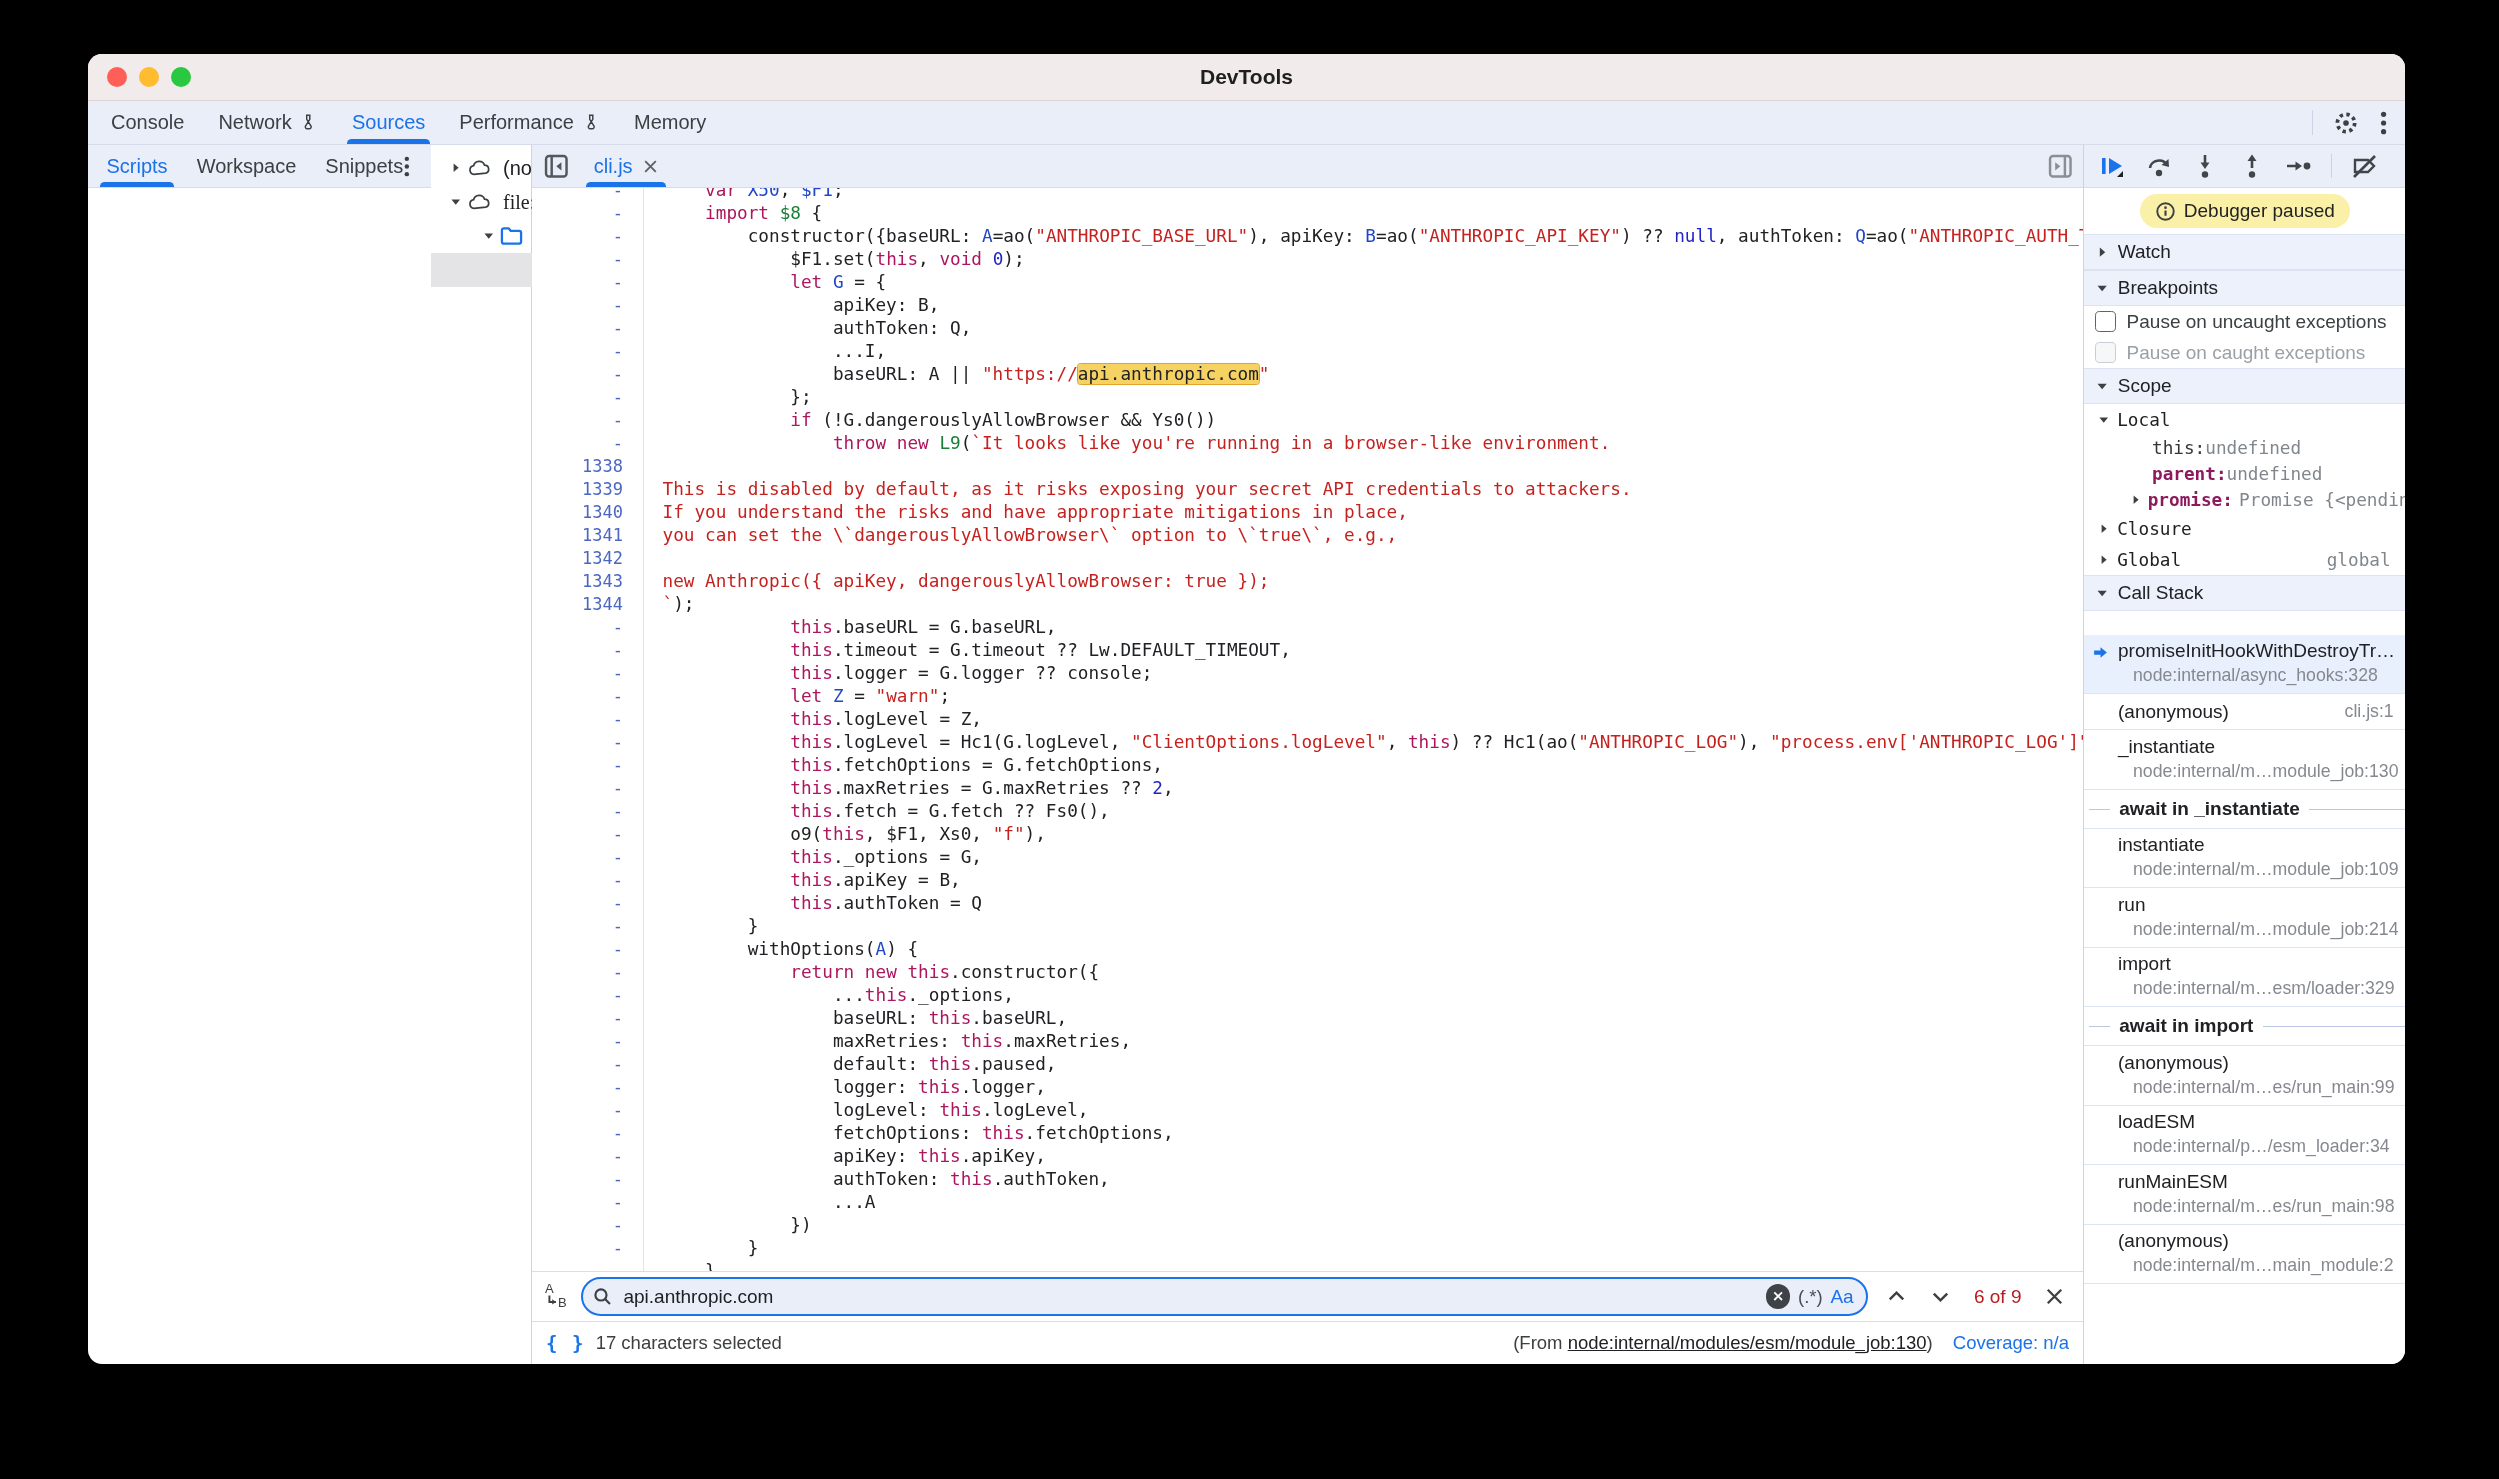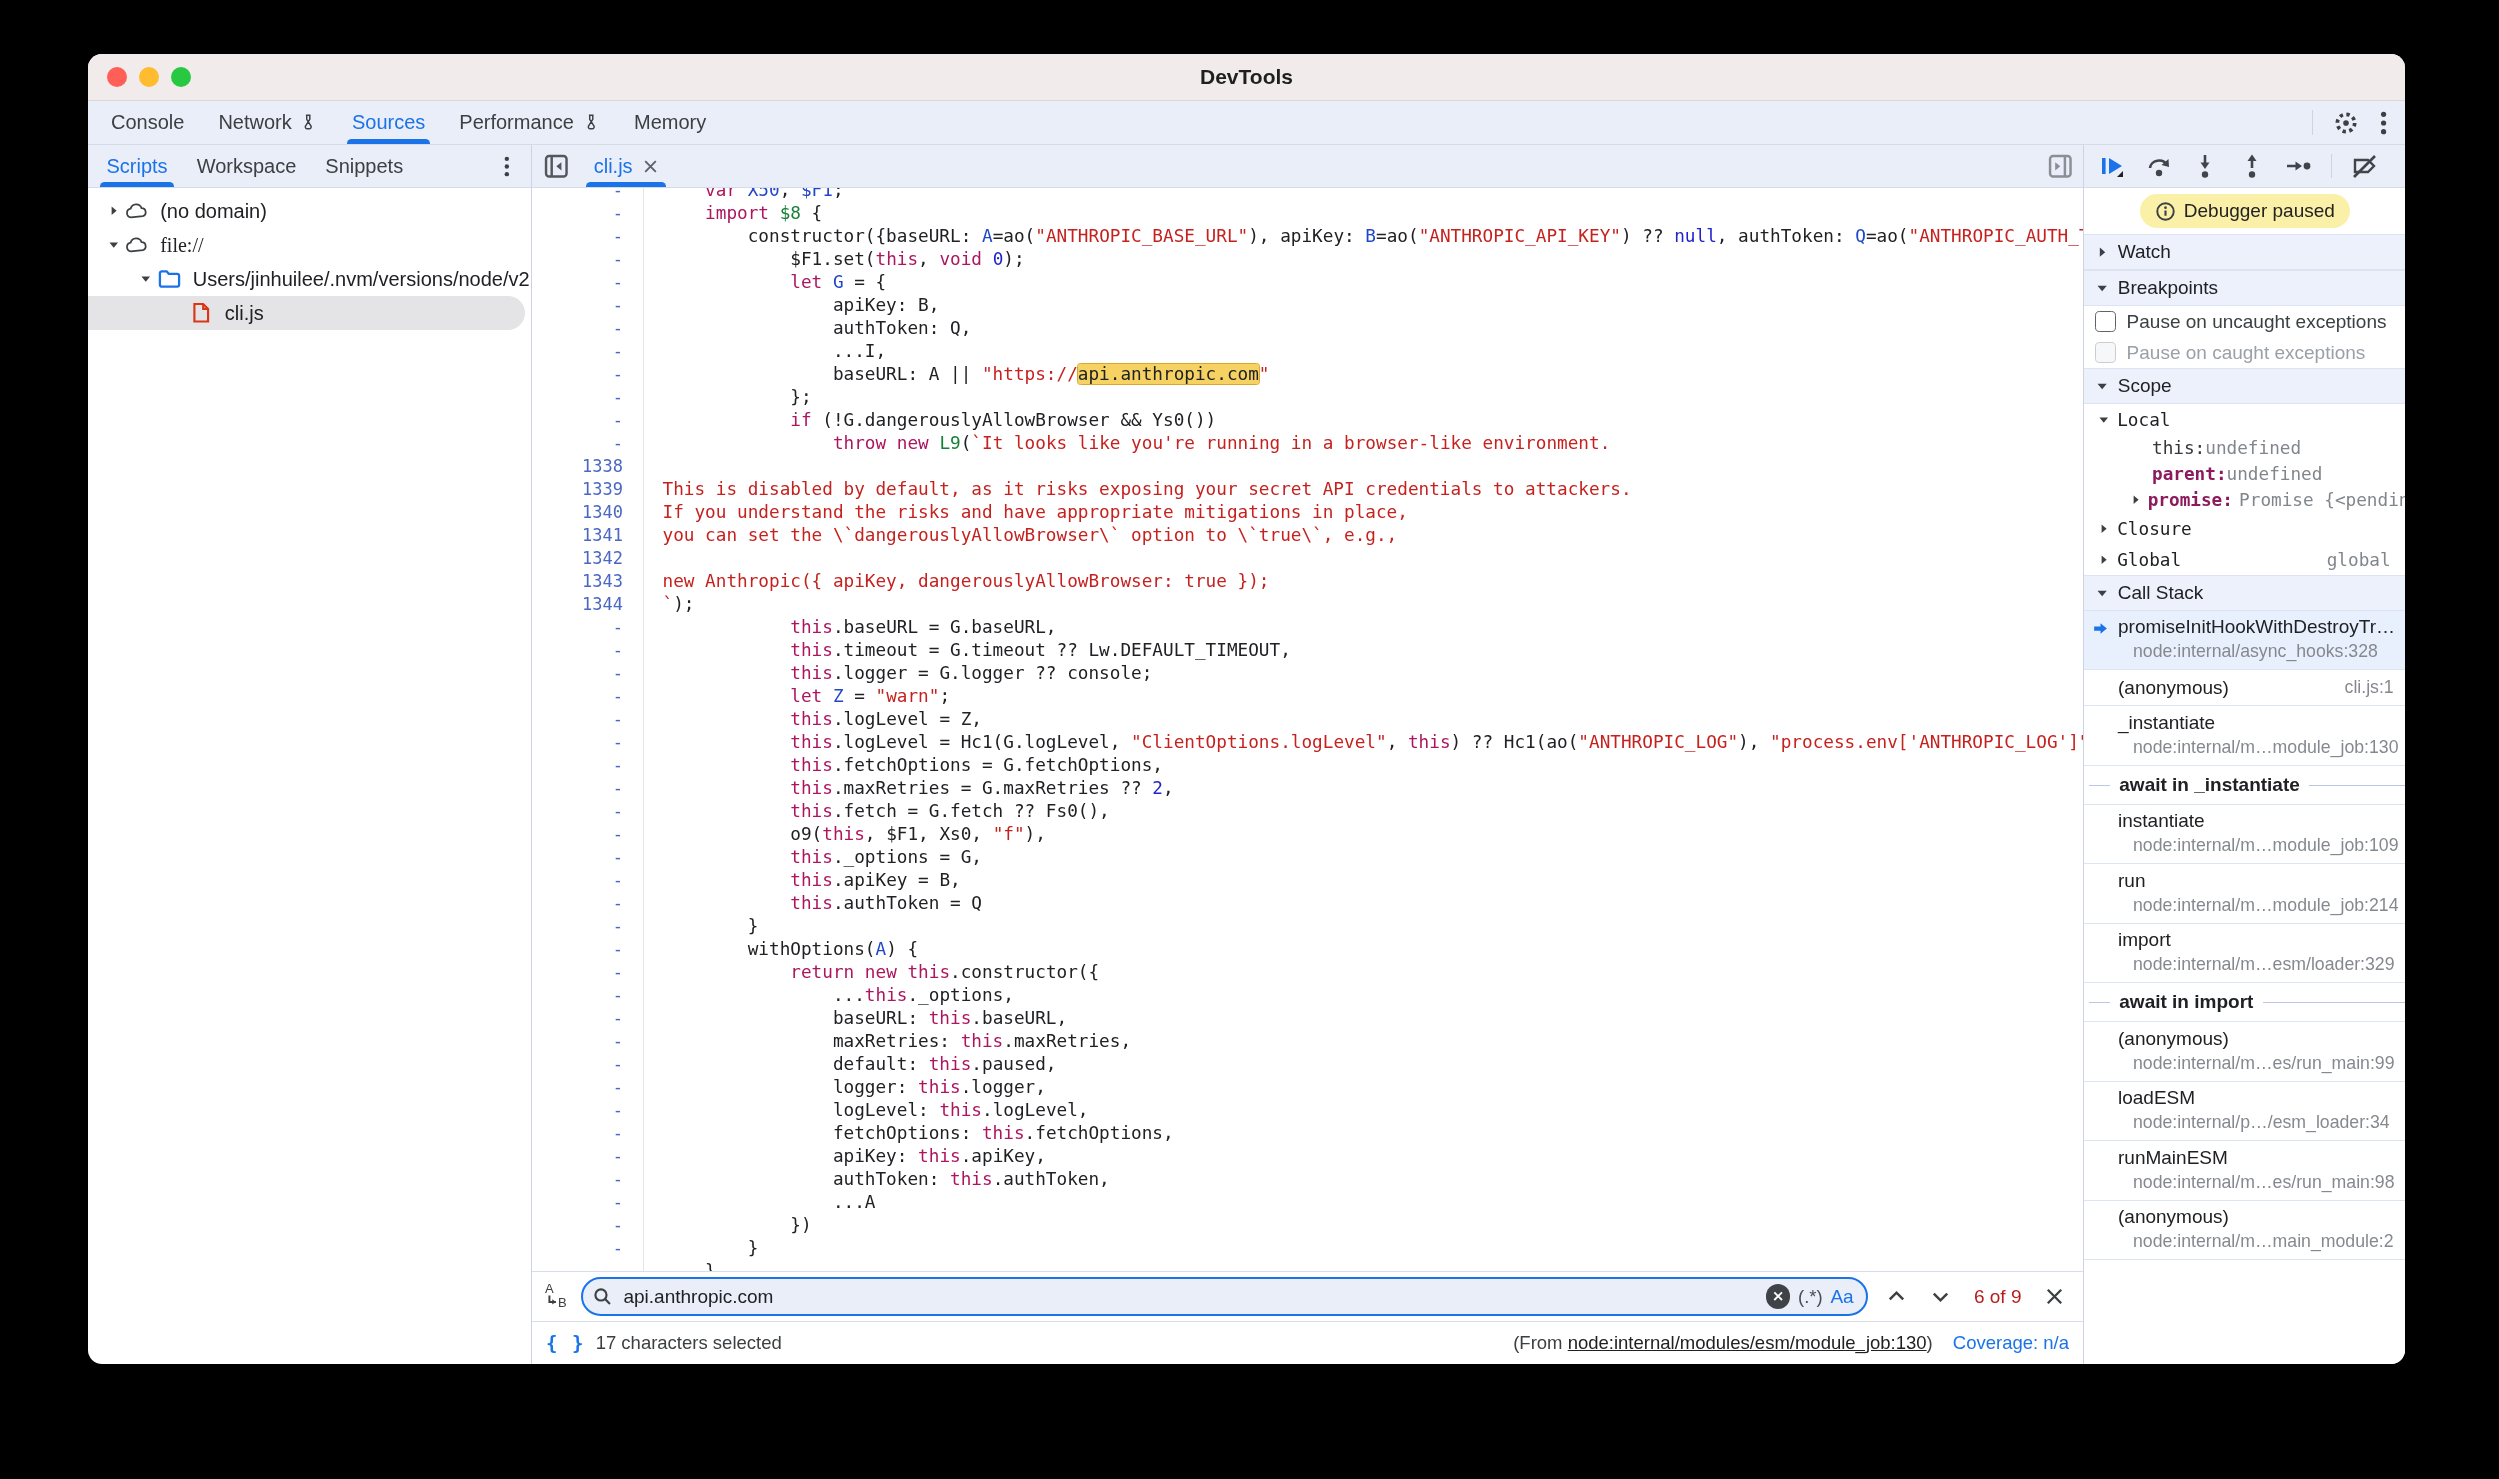--- a/index.html
+++ b/index.html
@@ -19,21 +19,21 @@
           align-items:stretch;flex:none;position:relative;}
   .main-tabs{display:flex;align-items:stretch;padding-left:23px;gap:34px;}
   .mtab{display:flex;align-items:center;gap:7.7px;font-size:20px;color:#3c4043;position:relative;cursor:default;}
   .mtab.active{color:#1a73e8;}
   .mtab.active::after{content:"";position:absolute;left:-4.6px;right:-4.6px;bottom:0;height:4.6px;
                       background:#1a73e8;border-radius:4.6px 4.6px 0 0;}
   .tabbar-right{margin-left:auto;display:flex;align-items:center;gap:20px;padding-right:17px;}
   .vsep{width:0.8px;height:24.6px;background:#ccd3e4;}
   
   .content{flex:1;display:flex;min-height:0;}
-  .left-col{width:443px;border-right:0.8px solid #ccd3e4;display:flex;flex-direction:column;flex:none;}
+  .left-col{width:443px;border-right:0.8px solid #ccd3e4;display:flex;flex-direction:row;flex:none;}
   .editor-col{width:1551px;border-right:0.8px solid #ccd3e4;display:flex;flex-direction:column;flex:none;min-width:0;}
   .right-col{width:322px;display:flex;flex-direction:column;flex:none;overflow:hidden;}
   .panel-head{height:42px;background:#eaeef8;border-bottom:0.8px solid #d5dbe9;display:flex;
               align-items:center;flex:none;position:relative;}
   
   .ptabs{display:flex;gap:29px;padding-left:18.5px;align-items:center;height:100%;}
   .ptab{font-size:20px;color:#3c4043;position:relative;height:100%;display:flex;align-items:center;}
   .ptab.active{color:#1a73e8;}
   .ptab.active::after{content:"";position:absolute;left:-6.2px;right:-6.2px;bottom:0;height:4.6px;
                       background:#1a73e8;border-radius:4.6px 4.6px 0 0;}
@@ -95,21 +95,21 @@
   .bp-row.disabled{color:#9aa0a6;}
   .cbx{width:19px;height:19px;border:1.9px solid #5f6368;border-radius:4.6px;flex:none;background:#fff;}
   .bp-row.disabled .cbx{border-color:#c9cdd3;background:#f6f7f9;}
   .scope-rows{font-family:"DejaVu Sans Mono",monospace;font-size:17.7px;}
   .sc-group{height:31px;display:flex;align-items:center;gap:7.7px;padding-left:14px;color:#202124;}
   .sc-prop{height:26px;display:flex;align-items:center;padding-left:68px;color:#80868b;white-space:nowrap;overflow:hidden;}
   .sc-prop .pname{color:#33363a;} .sc-prop .pname.accent{color:#8c1a5d;font-weight:bold;}
   .sc-prop.witharrow{padding-left:46px;gap:6.2px;}
   .sc-val-right{margin-left:auto;padding-right:15.4px;color:#80868b;}
   .stack .frame{border-bottom:0.8px solid #dde5f4;padding:5.4px 0 7px 0;position:relative;}
-  .stack .frame.current{background:#e9f0fd;}
+  .stack .frame.current{background:#e9f0fd;margin-top:24px;}
   .fname2{font-size:19px;color:#202124;padding-left:34px;white-space:nowrap;overflow:hidden;}
   .floc{font-size:17.7px;color:#85898f;padding-left:49px;margin-top:3.1px;white-space:nowrap;overflow:hidden;}
   .frame.inline-loc{display:flex;align-items:center;height:35px;padding:0;}
   .frame.inline-loc .fname2{flex:1;}
   .frame.inline-loc .floc{margin:0 12.3px 0 0;padding:0;}
   .cur-arrow{position:absolute;left:7.7px;top:9.2px;}
   .await-row{height:38px;display:flex;align-items:center;gap:9.2px;border-bottom:0.8px solid #dde5f4;}
   .await-row::before{content:"";width:21.5px;height:0.8px;background:#bcc8e2;margin-left:4.6px;}
   .await-row::after{content:"";flex:1;height:0.8px;background:#bcc8e2;margin-right:1.5px;}
   .await-txt{font-size:19px;font-weight:bold;color:#202124;white-space:nowrap;}

